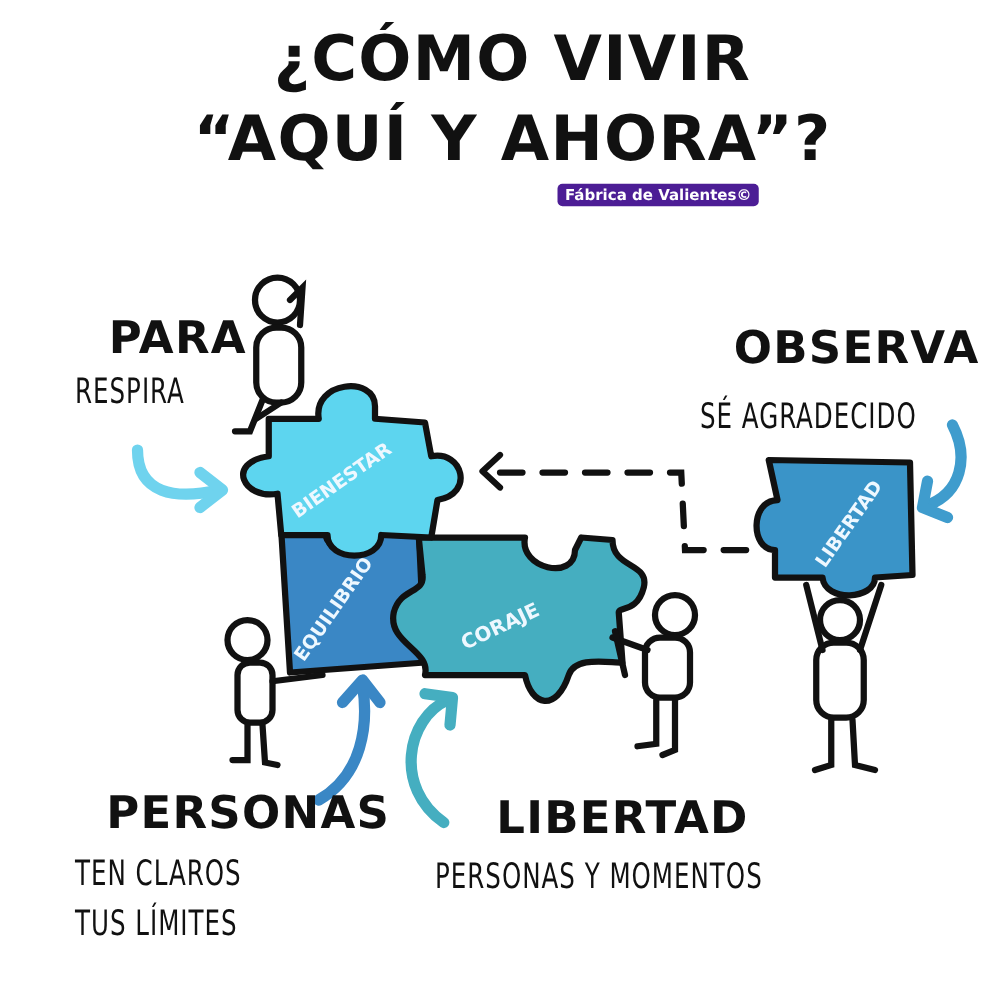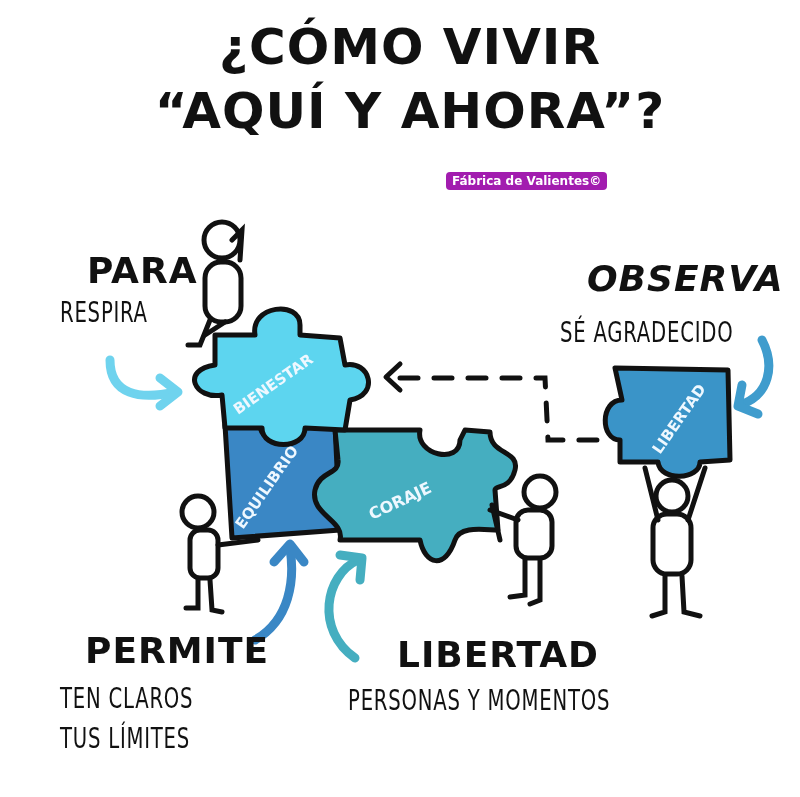--- a/index.html
+++ b/index.html
@@ -1,20 +1,20 @@
 <!DOCTYPE html>
 <html><head>
 <meta charset="utf-8">
 <style>
   html, body { margin:0; padding:0; background:#ffffff; }
   body { width:800px; height:797px; position:relative; overflow:hidden; font-family:"DejaVu Sans", sans-serif; }
   .title { position:absolute; left:0; width:800px; text-align:center; font-family:"DejaVu Sans", sans-serif; font-weight:bold; color:#111; letter-spacing:1px; }
   .t1 { top:18px; font-size:50px; left:10px; }
   .t2 { top:82px; font-size:50px; left:10px; }
-  .credit { position:absolute; left:446px; top:172px; background:#a21caf; color:#fff; font-size:12px; font-weight:bold; padding:2px 6px; border-radius:4px; font-family:"DejaVu Sans", sans-serif; }
+  .credit { position:absolute; left:446px; top:147px; background:#4c1d95; color:#fff; font-size:12px; font-weight:bold; padding:2px 6px; border-radius:4px; font-family:"DejaVu Sans", sans-serif; }
   .head { position:absolute; font-family:"DejaVu Sans", sans-serif; font-weight:bold; color:#111; font-size:36px; letter-spacing:1px;margin-left:47px; }
   .sub { position:absolute; font-family:"DejaVu Sans Condensed","DejaVu Sans", sans-serif; color:#111; font-size:28px; font-weight:normal; letter-spacing:1px; transform:scaleX(0.78); transform-origin:left top; }
   svg.art { position:absolute; left:0; top:0; }
   .plabel { font-family:"DejaVu Sans", sans-serif; fill:#eef8ff; font-weight:bold; }
 </style>
 </head>
 <body>
 
 <div class="title t1">¿CÓMO VIVIR</div>
 <div class="title t2">“AQUÍ Y AHORA”?</div>
@@ -77,21 +77,21 @@
     <circle cx="672" cy="496" r="16"></circle>
     <rect x="653" y="514" width="38" height="60" rx="14"></rect>
     <path d="M658 520 L645 468 M688 520 L705 468" fill="none"></path>
     <path d="M665 576 L665 612 L652 616 M682 576 L684 612 L700 616" fill="none"></path>
   </g>
 </svg>
 
 <div class="head" style="left:40px; top:250px;">PARA</div>
 <div class="sub" style="left:60px; top:296px;">RESPIRA</div>
 
-<div class="head" style="left:540px; top:258px;font-style:italic;">OBSERVA</div>
+<div class="head" style="left:540px; top:258px;">OBSERVA</div>
 <div class="sub" style="left:560px; top:316px;">SÉ AGRADECIDO</div>
 
-<div class="head" style="left:38px; top:630px;">PERMITE</div>
+<div class="head" style="left:38px; top:630px;">PERSONAS</div>
 <div class="sub" style="left:60px; top:682px;">TEN CLAROS</div>
 <div class="sub" style="left:60px; top:722px;">TUS LÍMITES</div>
 
 <div class="head" style="left:350px; top:634px;">LIBERTAD</div>
 <div class="sub" style="left:348px; top:684px;">PERSONAS Y MOMENTOS</div>
 
 </body></html>

